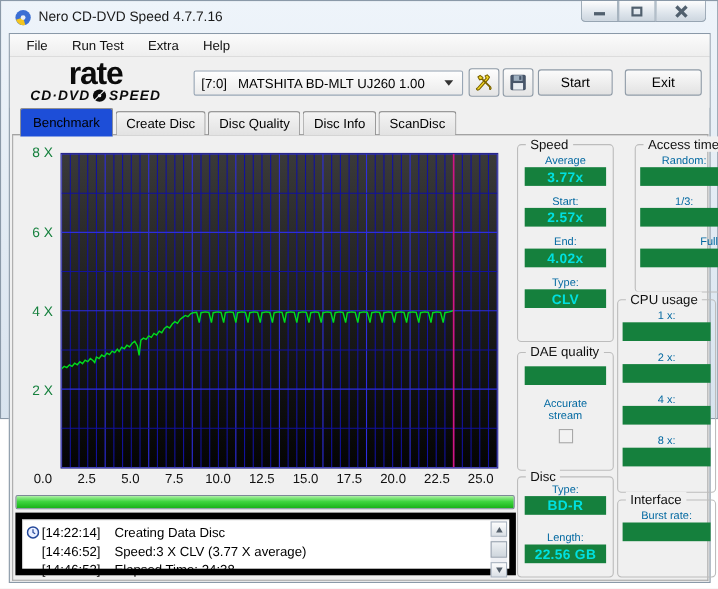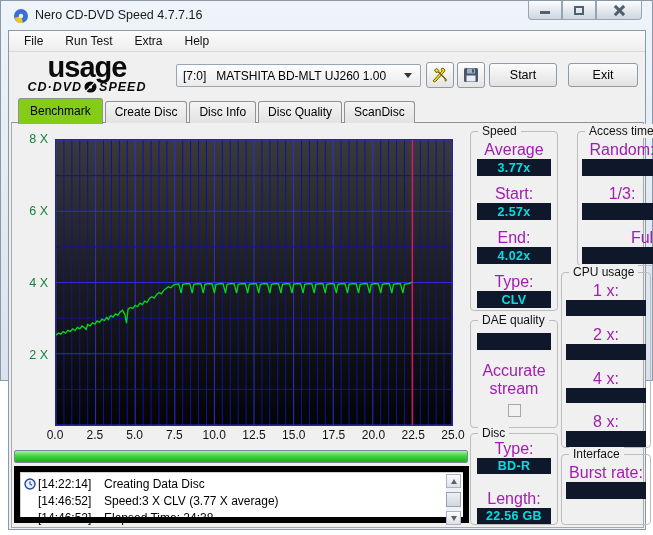--- a/index.html
+++ b/index.html
@@ -51,30 +51,30 @@
               border:1px solid #8e9aa6; border-radius:3px; display:flex; align-items:center; justify-content:center; }
   .push-btn { position:absolute; top:11px; height:24px; background:linear-gradient(#fbfbfb,#e2e2e2);
               border:1px solid #8e9aa6; border-radius:3px; display:flex; align-items:center; justify-content:center;
               font-size:12.5px; }
 
   
   .tabs { position:absolute; left:9px; top:69px; height:23px; display:flex; align-items:flex-end; z-index:3; }
   .tab { padding:3px 9px 4px 9px; background:linear-gradient(#f4f4f4,#e2e2e2);
          border:1px solid #919191; border-bottom:none; border-top-left-radius:3px; border-top-right-radius:3px;
          margin-right:2px; font-size:12px; }
-  .tab.active { background:#84cc16; padding:5px 11px 6px 11px; position:relative; top:1px;text-align:right; }
+  .tab.active { background:#1d4ed8; padding:5px 11px 6px 11px; position:relative; top:1px;text-align:right; }
 
   .panel { position:absolute; left:2px; top:91px; width:633px; height:406px;
            background:#f0f0f0; border:1px solid #a8a8a8; border-top:1px solid #919191; }
 
   
   .ylabel { position:absolute; width:28px; text-align:right; font-size:12.5px; color:#15803d; }
   .plot { position:absolute; left:43px; top:16px; width:398px; height:287px; border:1px solid #26268c; }
   .plot svg { display:block; width:100%; height:100%; }
-  .xaxis { position:absolute; left:43px; top:305px; width:398px; height:14px;text-decoration:underline; }
+  .xaxis { position:absolute; left:27px; top:305px; width:398px; height:14px;text-decoration:underline; }
   .xtick { position:absolute; transform:translateX(-50%); font-size:12px; color:#111; }
 
   
   .progress { position:absolute; left:2px; top:327px; width:454px; height:13px;
               border:1px solid #7d8a96; border-radius:2px;
               background:linear-gradient(#a8f0a0,#3fd53f 45%,#18b218); }
   .logbox { position:absolute; left:2px; top:343px; width:455px; height:57px; background:#fff;
             border:6px solid #000000; box-shadow:inset 1px 1px 0 #d0d0d0; padding:3px 2px 0 4px; }
   .log-row { display:flex; align-items:center; height:17px; font-size:12px; }
   .log-icon-slot { width:14px; }
@@ -86,22 +86,22 @@
   .sb-up { top:0; } .sb-down { bottom:0; }
   .tri-up { width:0;height:0;border-left:3.5px solid transparent;border-right:3.5px solid transparent;border-bottom:5px solid #55606c; }
   .tri-down { width:0;height:0;border-left:3.5px solid transparent;border-right:3.5px solid transparent;border-top:5px solid #55606c; }
   .sb-thumb { position:absolute; left:0; top:18px; width:15px; height:15px;
               background:linear-gradient(#eef1f4,#cfd6dd); border:1px solid #98a2ae; }
 
   
   .group { position:absolute; border:1px solid #bcbcbc; border-radius:4px;
            display:flex; flex-direction:column; align-items:center; }
   .group-title { position:absolute; top:-8px; left:7px; background:#f0f0f0; padding:0 4px; font-size:12px; color:#111; }
-  .flabel { font-size:16px; color:#a21caf; text-align:center; }
-  .vbox { background:#0f172a; display:flex; align-items:center; justify-content:center;
+  .flabel { font-size:10px; color:#0369a1; text-align:center; }
+  .vbox { background:#15803d; display:flex; align-items:center; justify-content:center;
           color:#00e0e0; font-weight:bold; font-size:12.5px; letter-spacing:0.3px; }
   .vbox-l { width:74px; height:17px; }
   .vbox-r { width:80px; height:17px; }
   .checkbox { width:13px; height:13px; background:#f2f2f2; border:1px solid #a8a8a8; }
 
   .icon-svg { display:block; }
 </style>
 </head>
 <body>
 
@@ -134,21 +134,21 @@
 
     <div class="menubar">
       <span class="menu-item">File</span>
       <span class="menu-item">Run Test</span>
       <span class="menu-item">Extra</span>
       <span class="menu-item">Help</span>
     </div>
 
     <div class="toolbar">
       <div class="logo">
-        <div class="logo-top">usage</div>
+        <div class="logo-top">rate</div>
         <div class="logo-bottom">
           <span>CD·DVD</span>
           <svg class="icon-svg" width="13" height="12" viewBox="0 0 13 12">
             <ellipse cx="6.5" cy="6" rx="6" ry="5.6" fill="#0b0b0b"></ellipse>
             <ellipse cx="6.5" cy="6" rx="1.6" ry="1.5" fill="#f0f0f0"></ellipse>
             <path d="M1.5 10.5 L11 1.2" stroke="#f0f0f0" stroke-width="1.1"></path>
           </svg>
           <span>SPEED</span>
         </div>
       </div>
@@ -179,22 +179,22 @@
         <span>Exit</span>
       </div>
       <div class="push-btn" style="left:480px; width:68px;">
         <span>Start</span>
       </div>
     </div>
 
     <div class="tabs">
       <div class="tab active">Benchmark</div>
       <div class="tab">Create Disc</div>
+      <div class="tab">Disc Quality</div>
       <div class="tab">Disc Info</div>
-      <div class="tab">Disc Quality</div>
       <div class="tab">ScanDisc</div>
     </div>
 
     <div class="panel">
 
       <span class="ylabel" style="left:8px; top:9px;">8 X</span>
       <span class="ylabel" style="left:8px; top:81px;">6 X</span>
       <span class="ylabel" style="left:8px; top:153px;">4 X</span>
       <span class="ylabel" style="left:8px; top:225px;">2 X</span>
 

